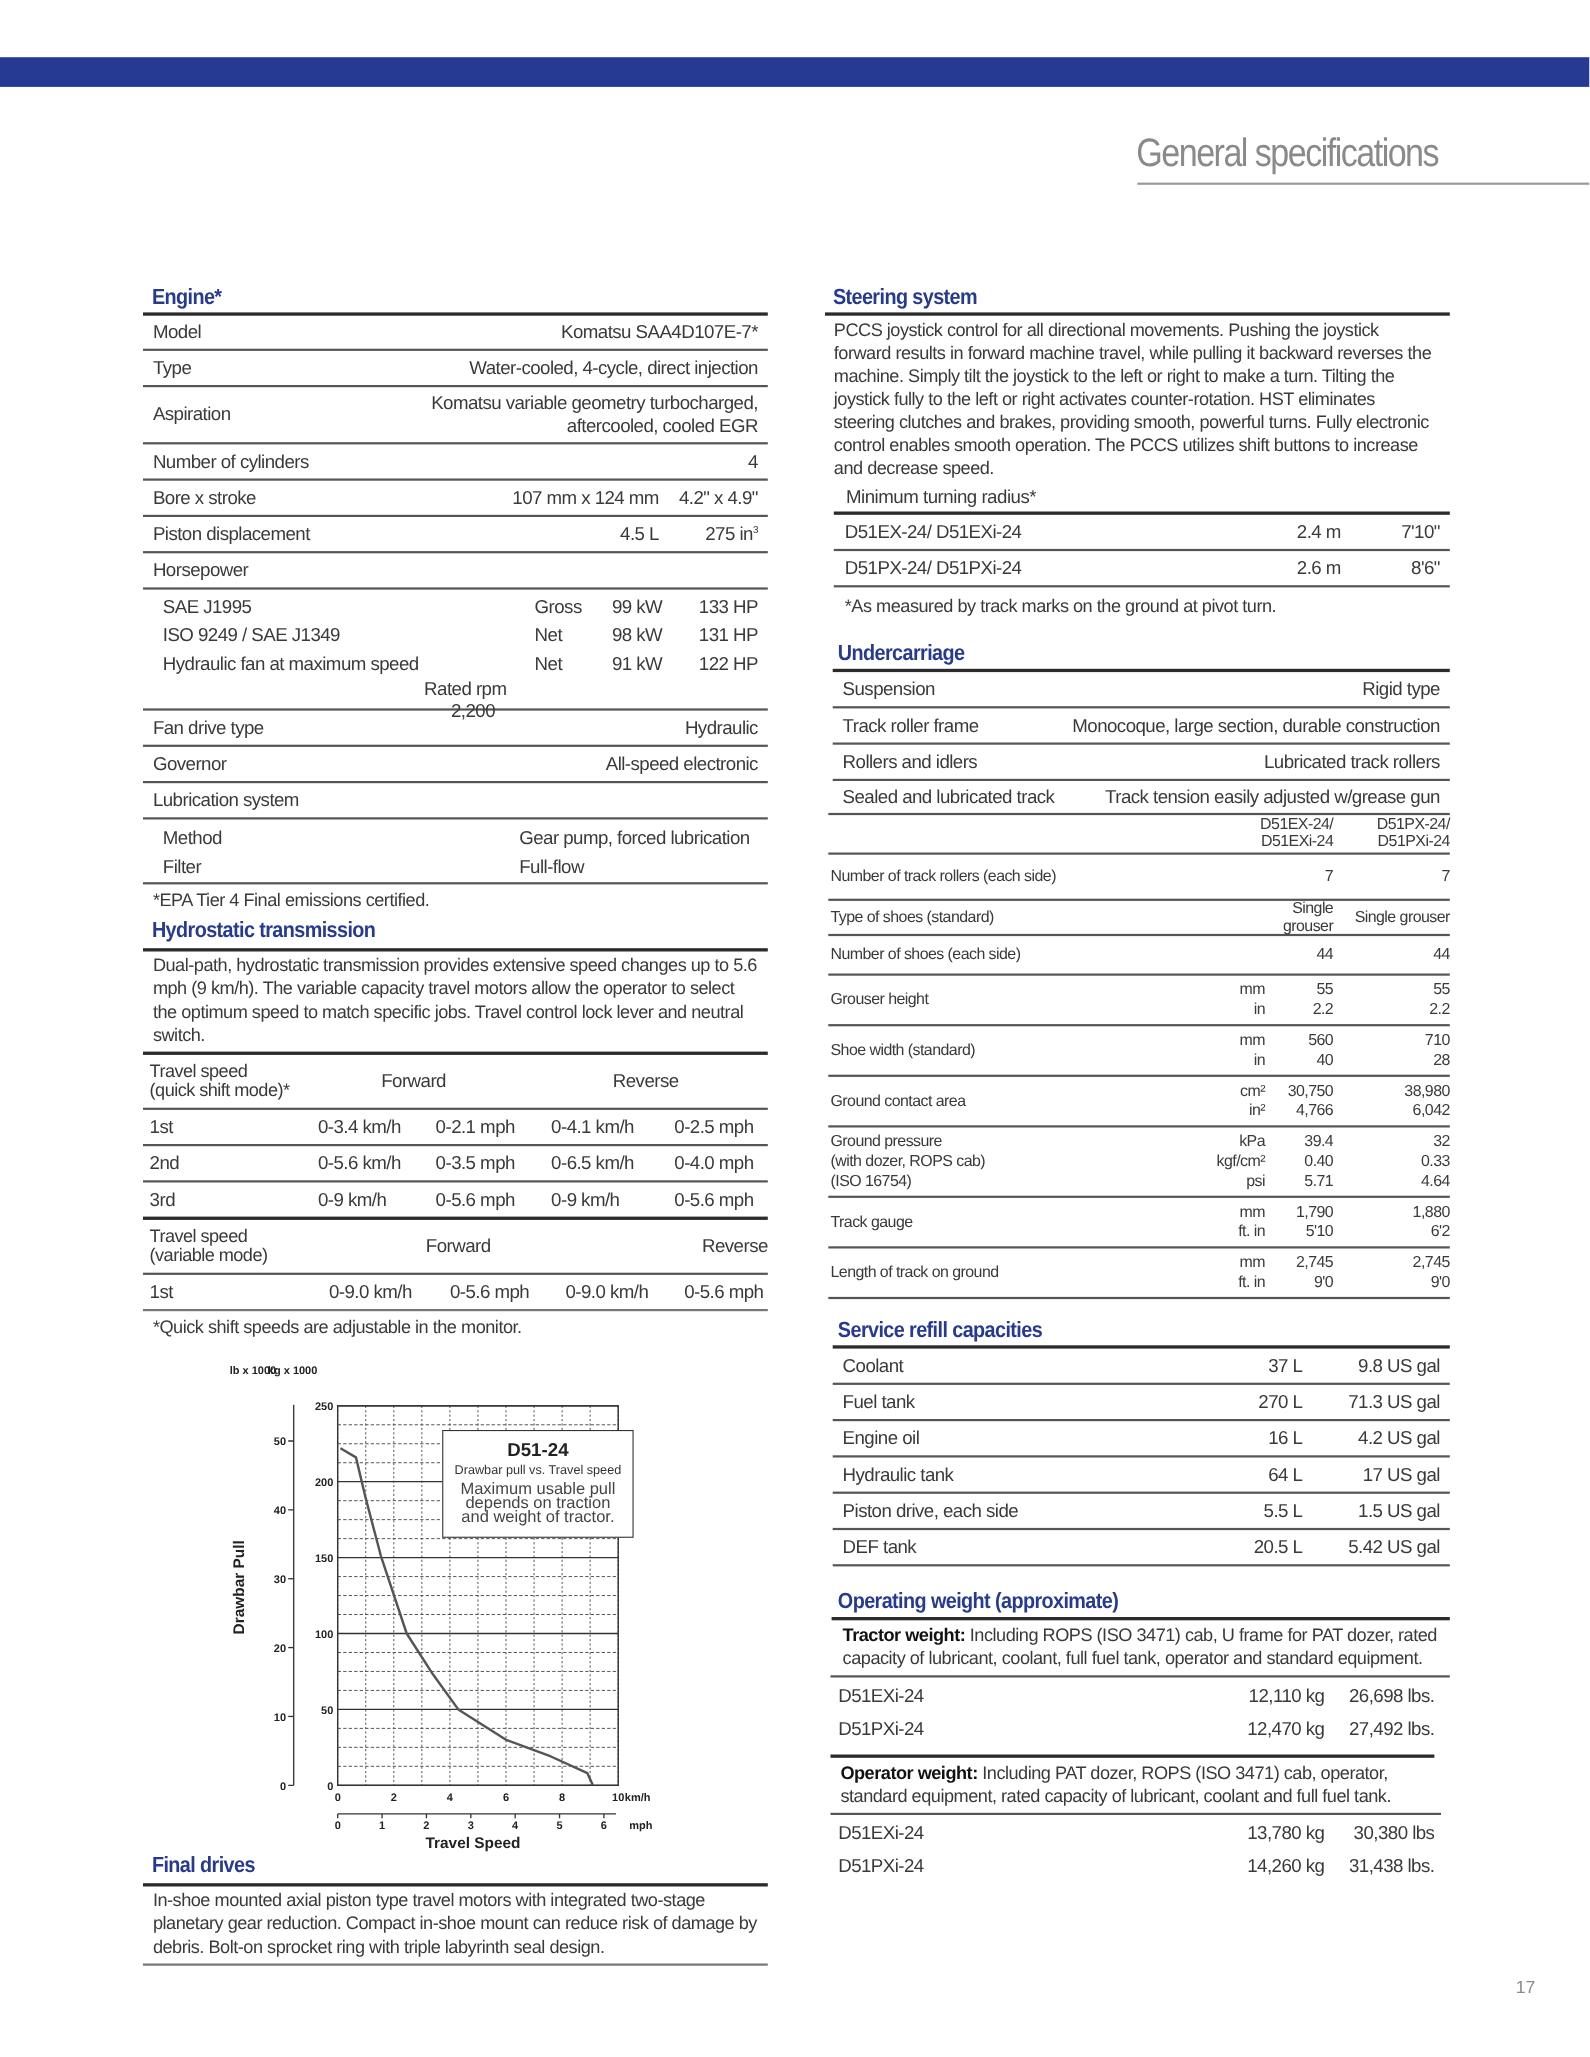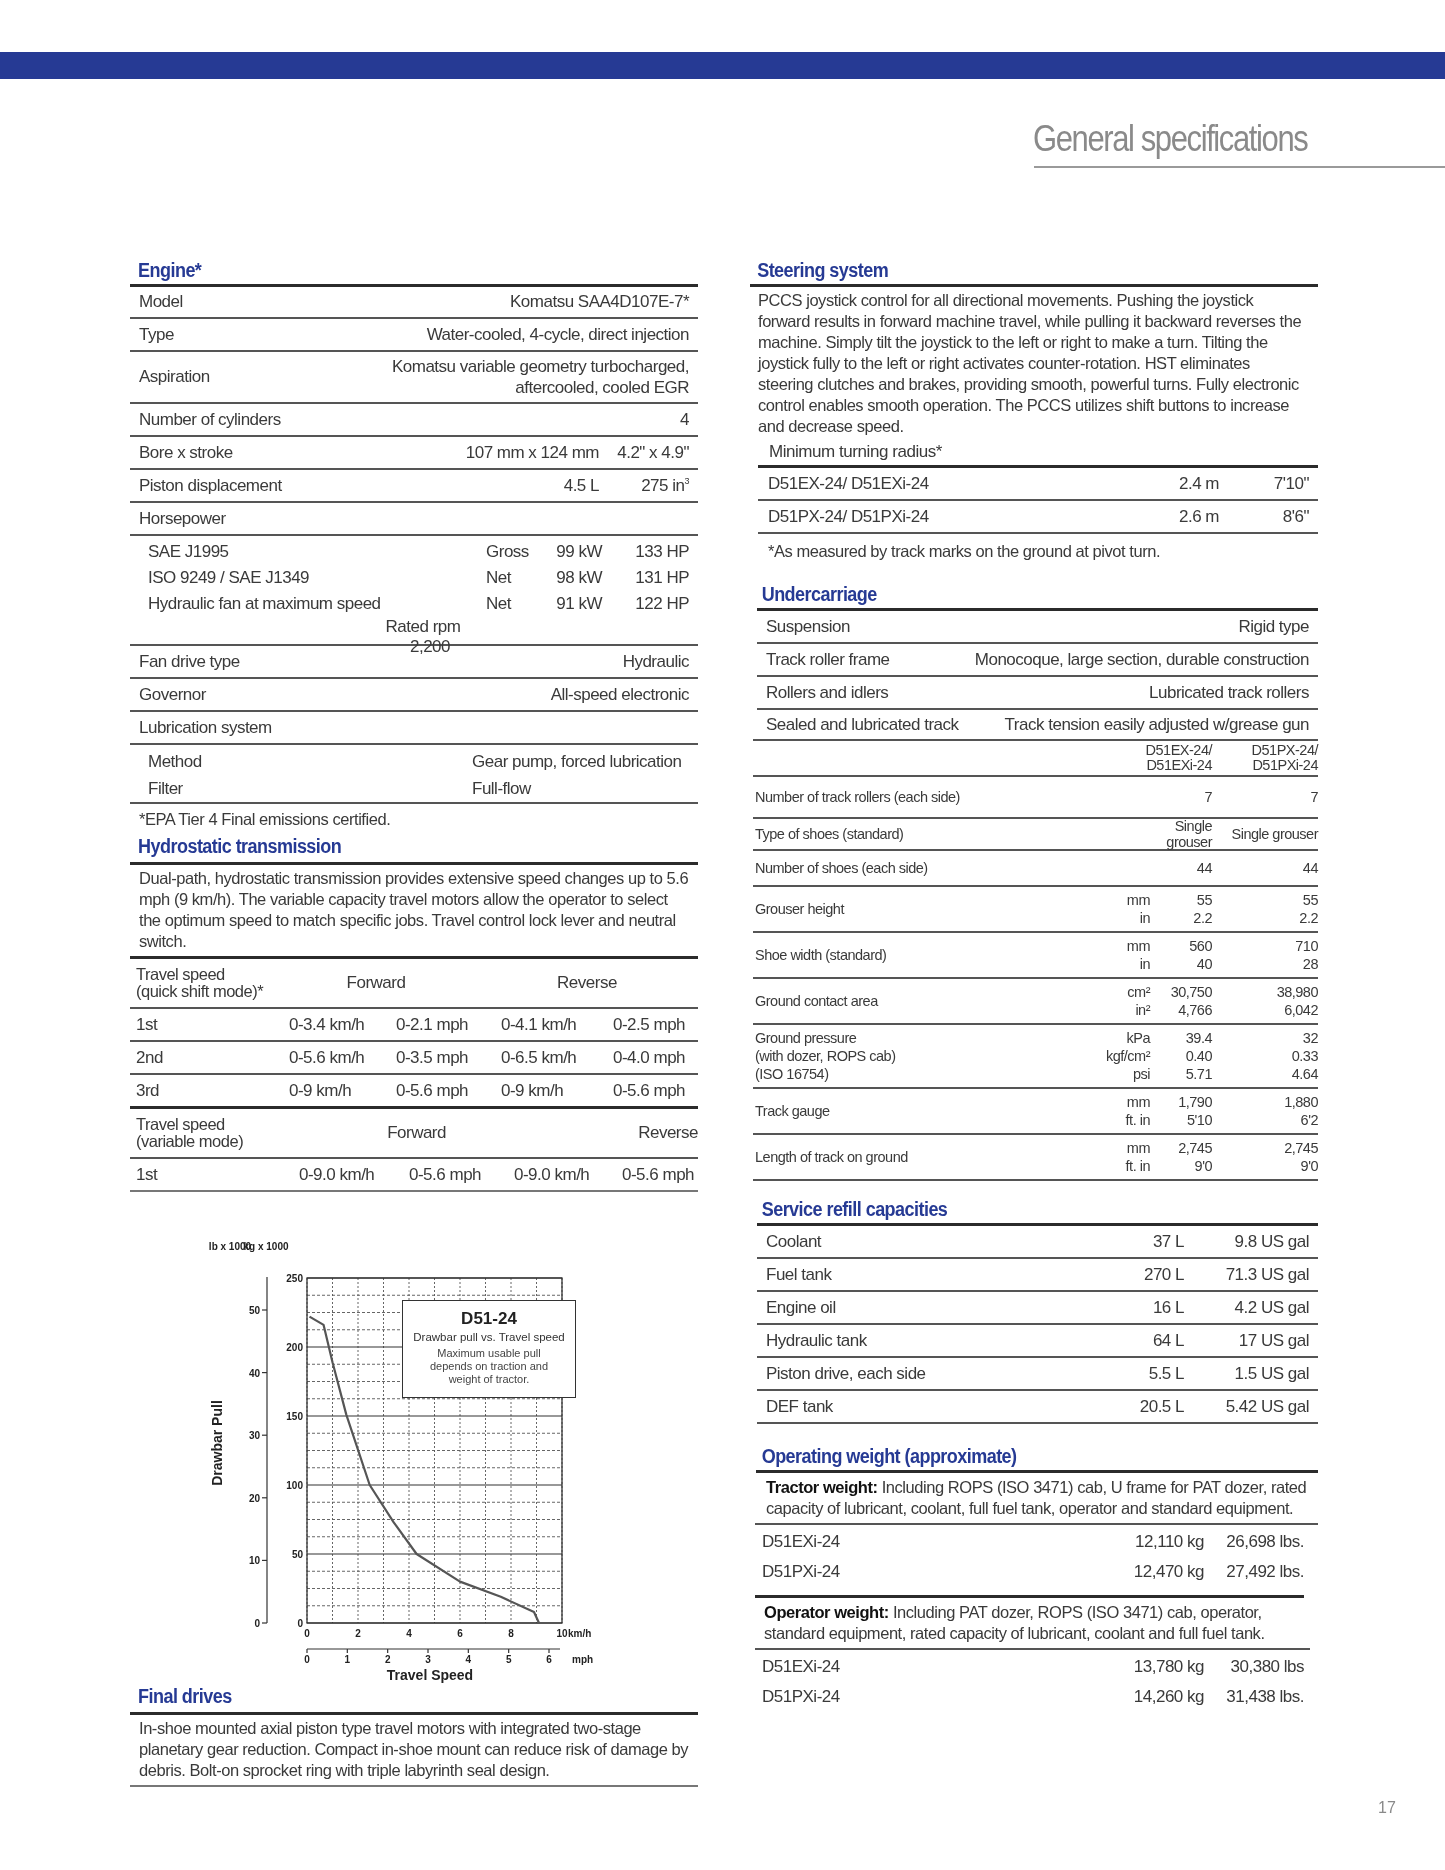--- a/index.html
+++ b/index.html
@@ -180,20 +180,21 @@
     </div>
     <div class="rule"></div>
     <div class="row" style="height:31px;">
       <span style="width:163px; padding-left:6px;">1st</span>
       <span style="width:110px;">0-9.0 km/h</span>
       <span style="width:105px;">0-5.6 mph</span>
       <span style="width:108px;">0-9.0 km/h</span>
       <span>0-5.6 mph</span>
     </div>
     <div class="rule-lt"></div>
+    <div class="note" style="height:30px; line-height:30px;">*Quick shift speeds are adjustable in the monitor.</div>
   </section>
 </div>
 
 <div class="chart">
   <svg width="400" height="450" viewBox="0 0 400 450" xmlns="http://www.w3.org/2000/svg">
     <g id="grid">
         <line x1="107" x2="107" y1="43" y2="388" stroke="#555" stroke-width="0.9" stroke-dasharray="2,2"></line>
         <line x1="132.5" x2="132.5" y1="43" y2="388" stroke="#555" stroke-width="0.9" stroke-dasharray="2,2"></line>
         <line x1="158" x2="158" y1="43" y2="388" stroke="#555" stroke-width="0.9" stroke-dasharray="2,2"></line>
         <line x1="183.5" x2="183.5" y1="43" y2="388" stroke="#555" stroke-width="0.9" stroke-dasharray="2,2"></line>
@@ -272,21 +273,21 @@
         <text x="308.66666666666663" y="428" text-anchor="middle" font-family="Liberation Sans, sans-serif" font-weight="bold" font-size="10" fill="#222">5</text>
         <line x1="349" x2="349" y1="414" y2="418" stroke="#333" stroke-width="1.2"></line>
         <text x="349" y="428" text-anchor="middle" font-family="Liberation Sans, sans-serif" font-weight="bold" font-size="10" fill="#222">6</text>
         <text x="372" y="428" text-anchor="start" font-family="Liberation Sans, sans-serif" font-weight="bold" font-size="10" fill="#222">mph</text>
       </g>
   </svg>
   
   <div style="position:absolute; left:202px; top:65px; width:172px; height:96px; border:1.5px solid #333; background:#fff; text-align:center; font-family:'Liberation Sans',sans-serif;">
     <div style="font-weight:bold; font-size:17px; color:#222; margin-top:8px;">D51-24</div>
     <div style="font-size:11.5px; color:#333; margin-top:2px;">Drawbar pull vs. Travel speed</div>
-    <div style="font-size:11px; color:#444; margin:4px 12px 0 12px; line-height:13px;">Maximum usable pull depends on traction and weight of tractor.</div>
+    <div style="font-size:15px; color:#444; margin:4px 12px 0 12px; line-height:13px;">Maximum usable pull depends on traction and weight of tractor.</div>
   </div>
   
   <div style="position:absolute; left:0px; top:6px; width:60px; text-align:center; font-size:10px; font-weight:bold; line-height:11px; color:#222;">
     <span>lb x 1000</span>
   </div>
   <div style="position:absolute; left:36px; top:6px; width:60px; text-align:center; font-size:10px; font-weight:bold; line-height:11px; color:#222;">
     <span>kg x 1000</span>
   </div>
   <div style="position:absolute; left:-38px; top:200px; width:110px; text-align:center; transform:rotate(-90deg); font-size:14px; font-weight:bold; color:#222;">
     <span>Drawbar Pull</span>

